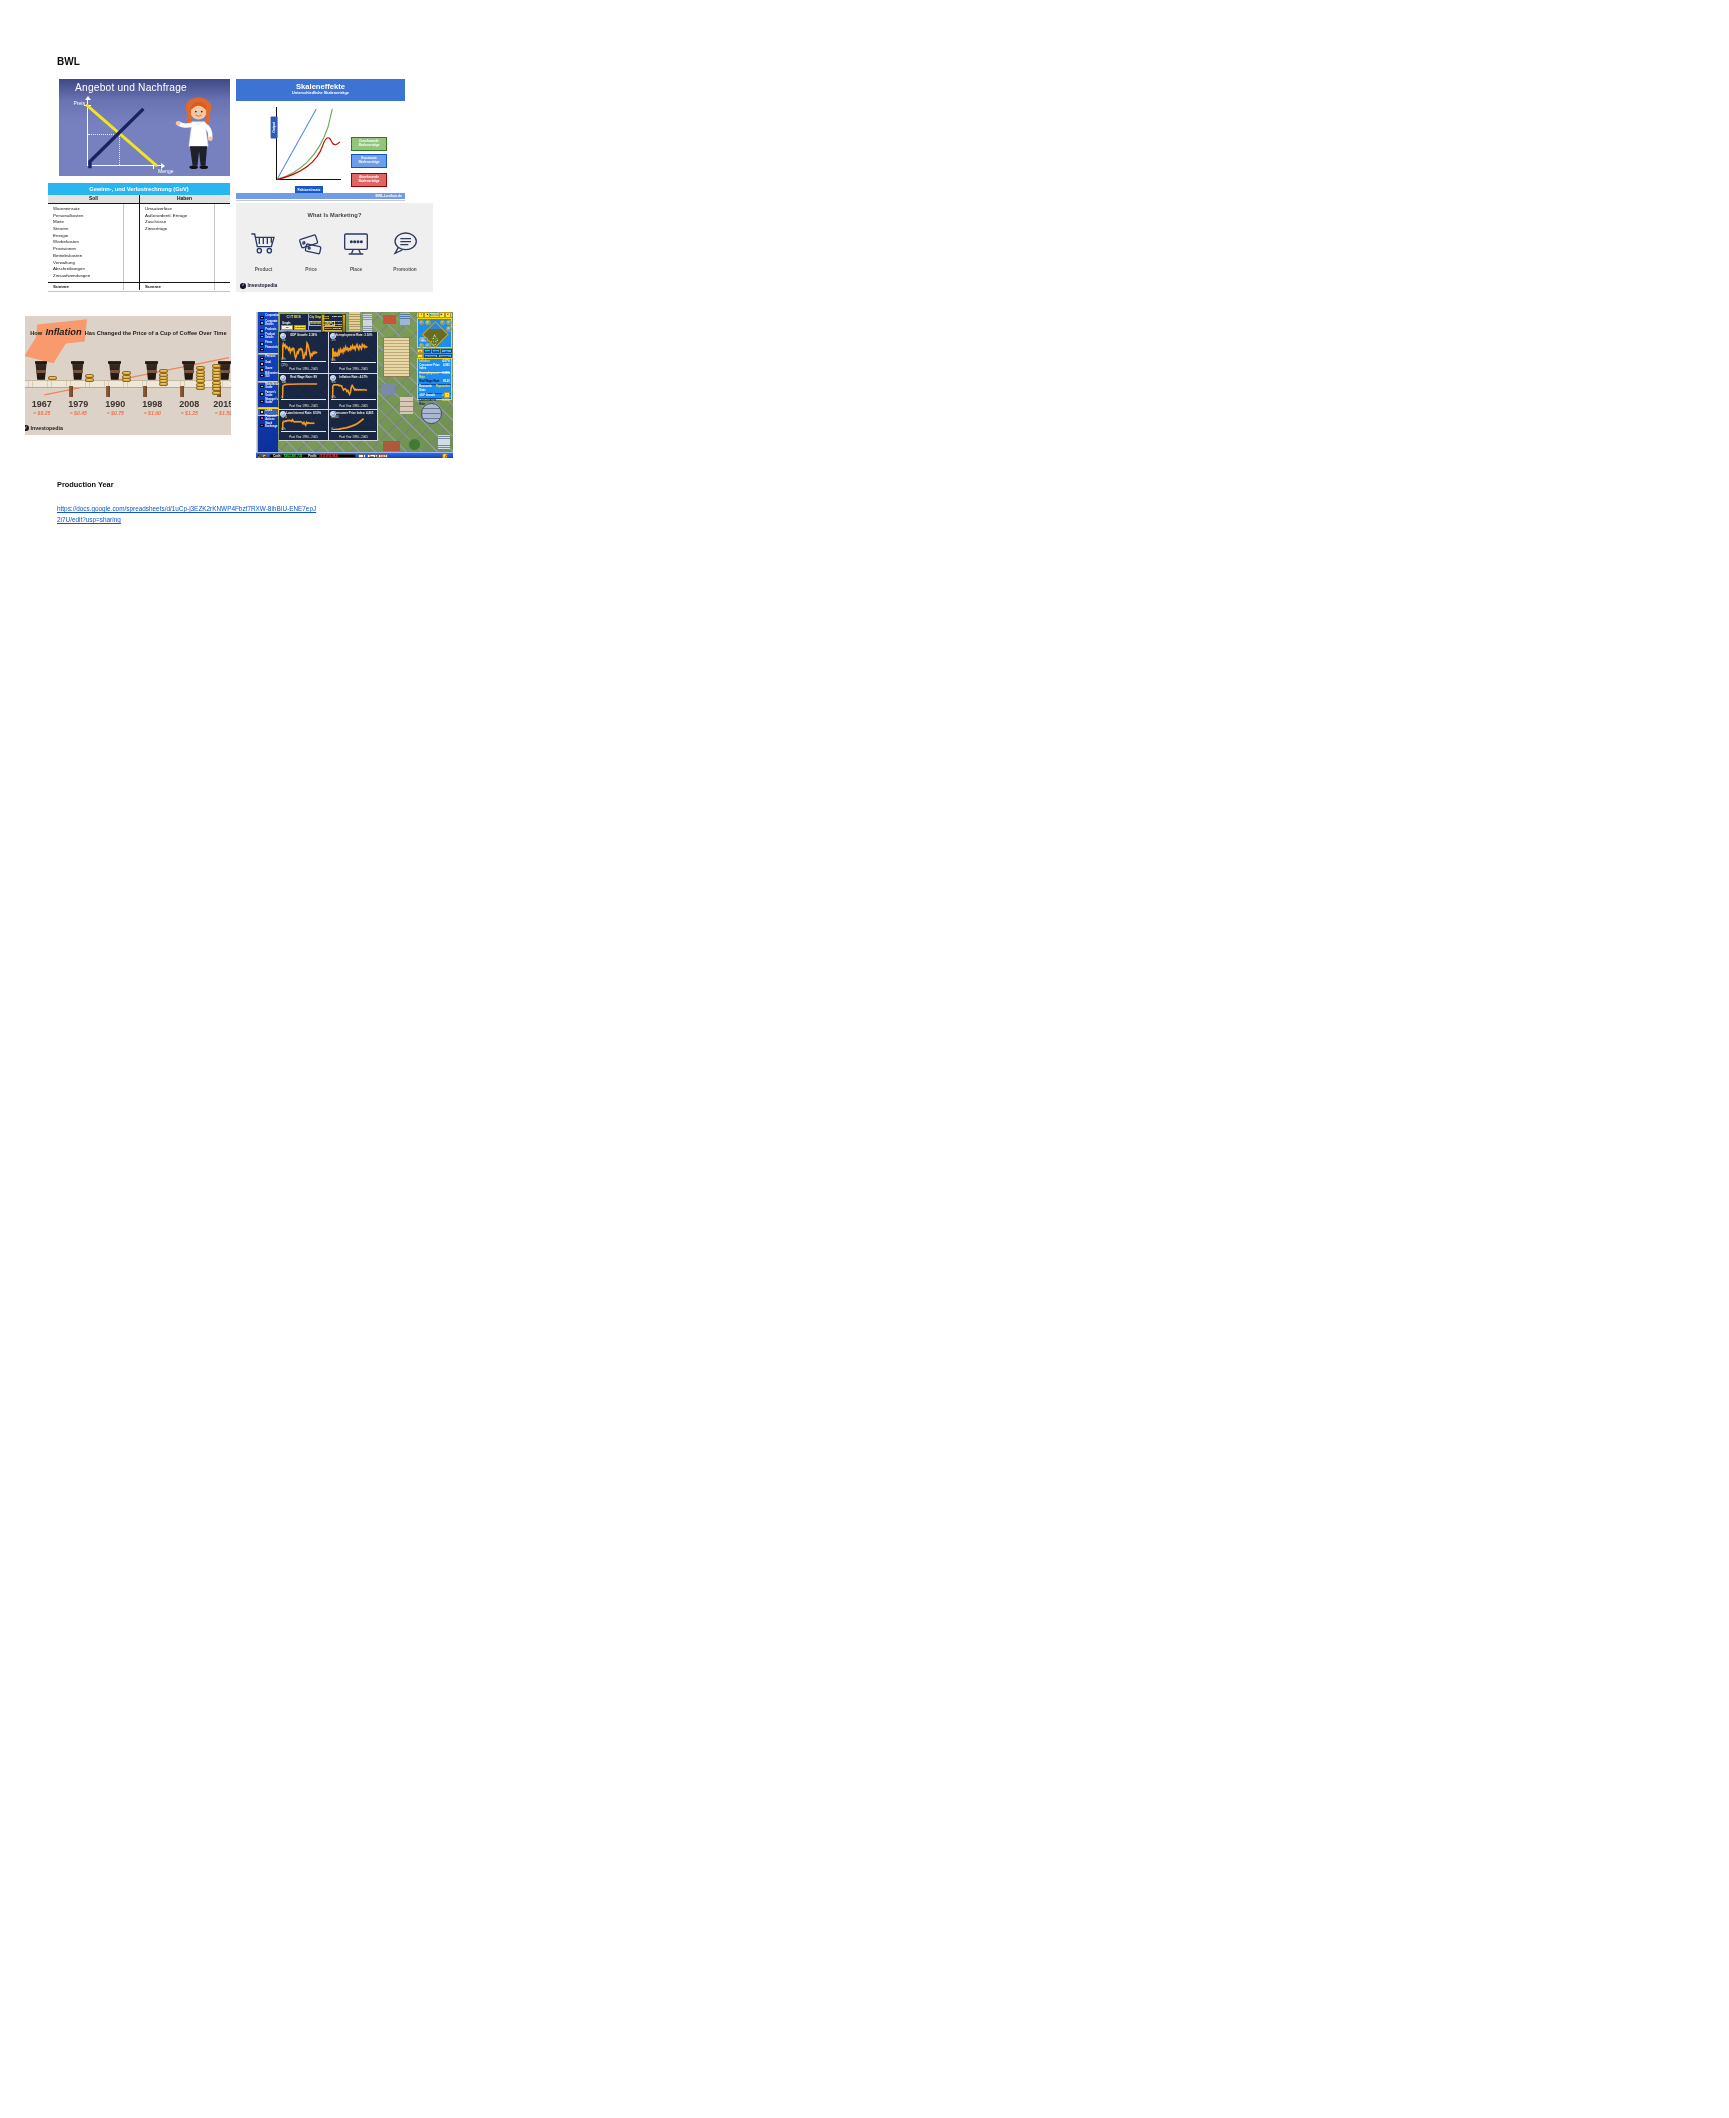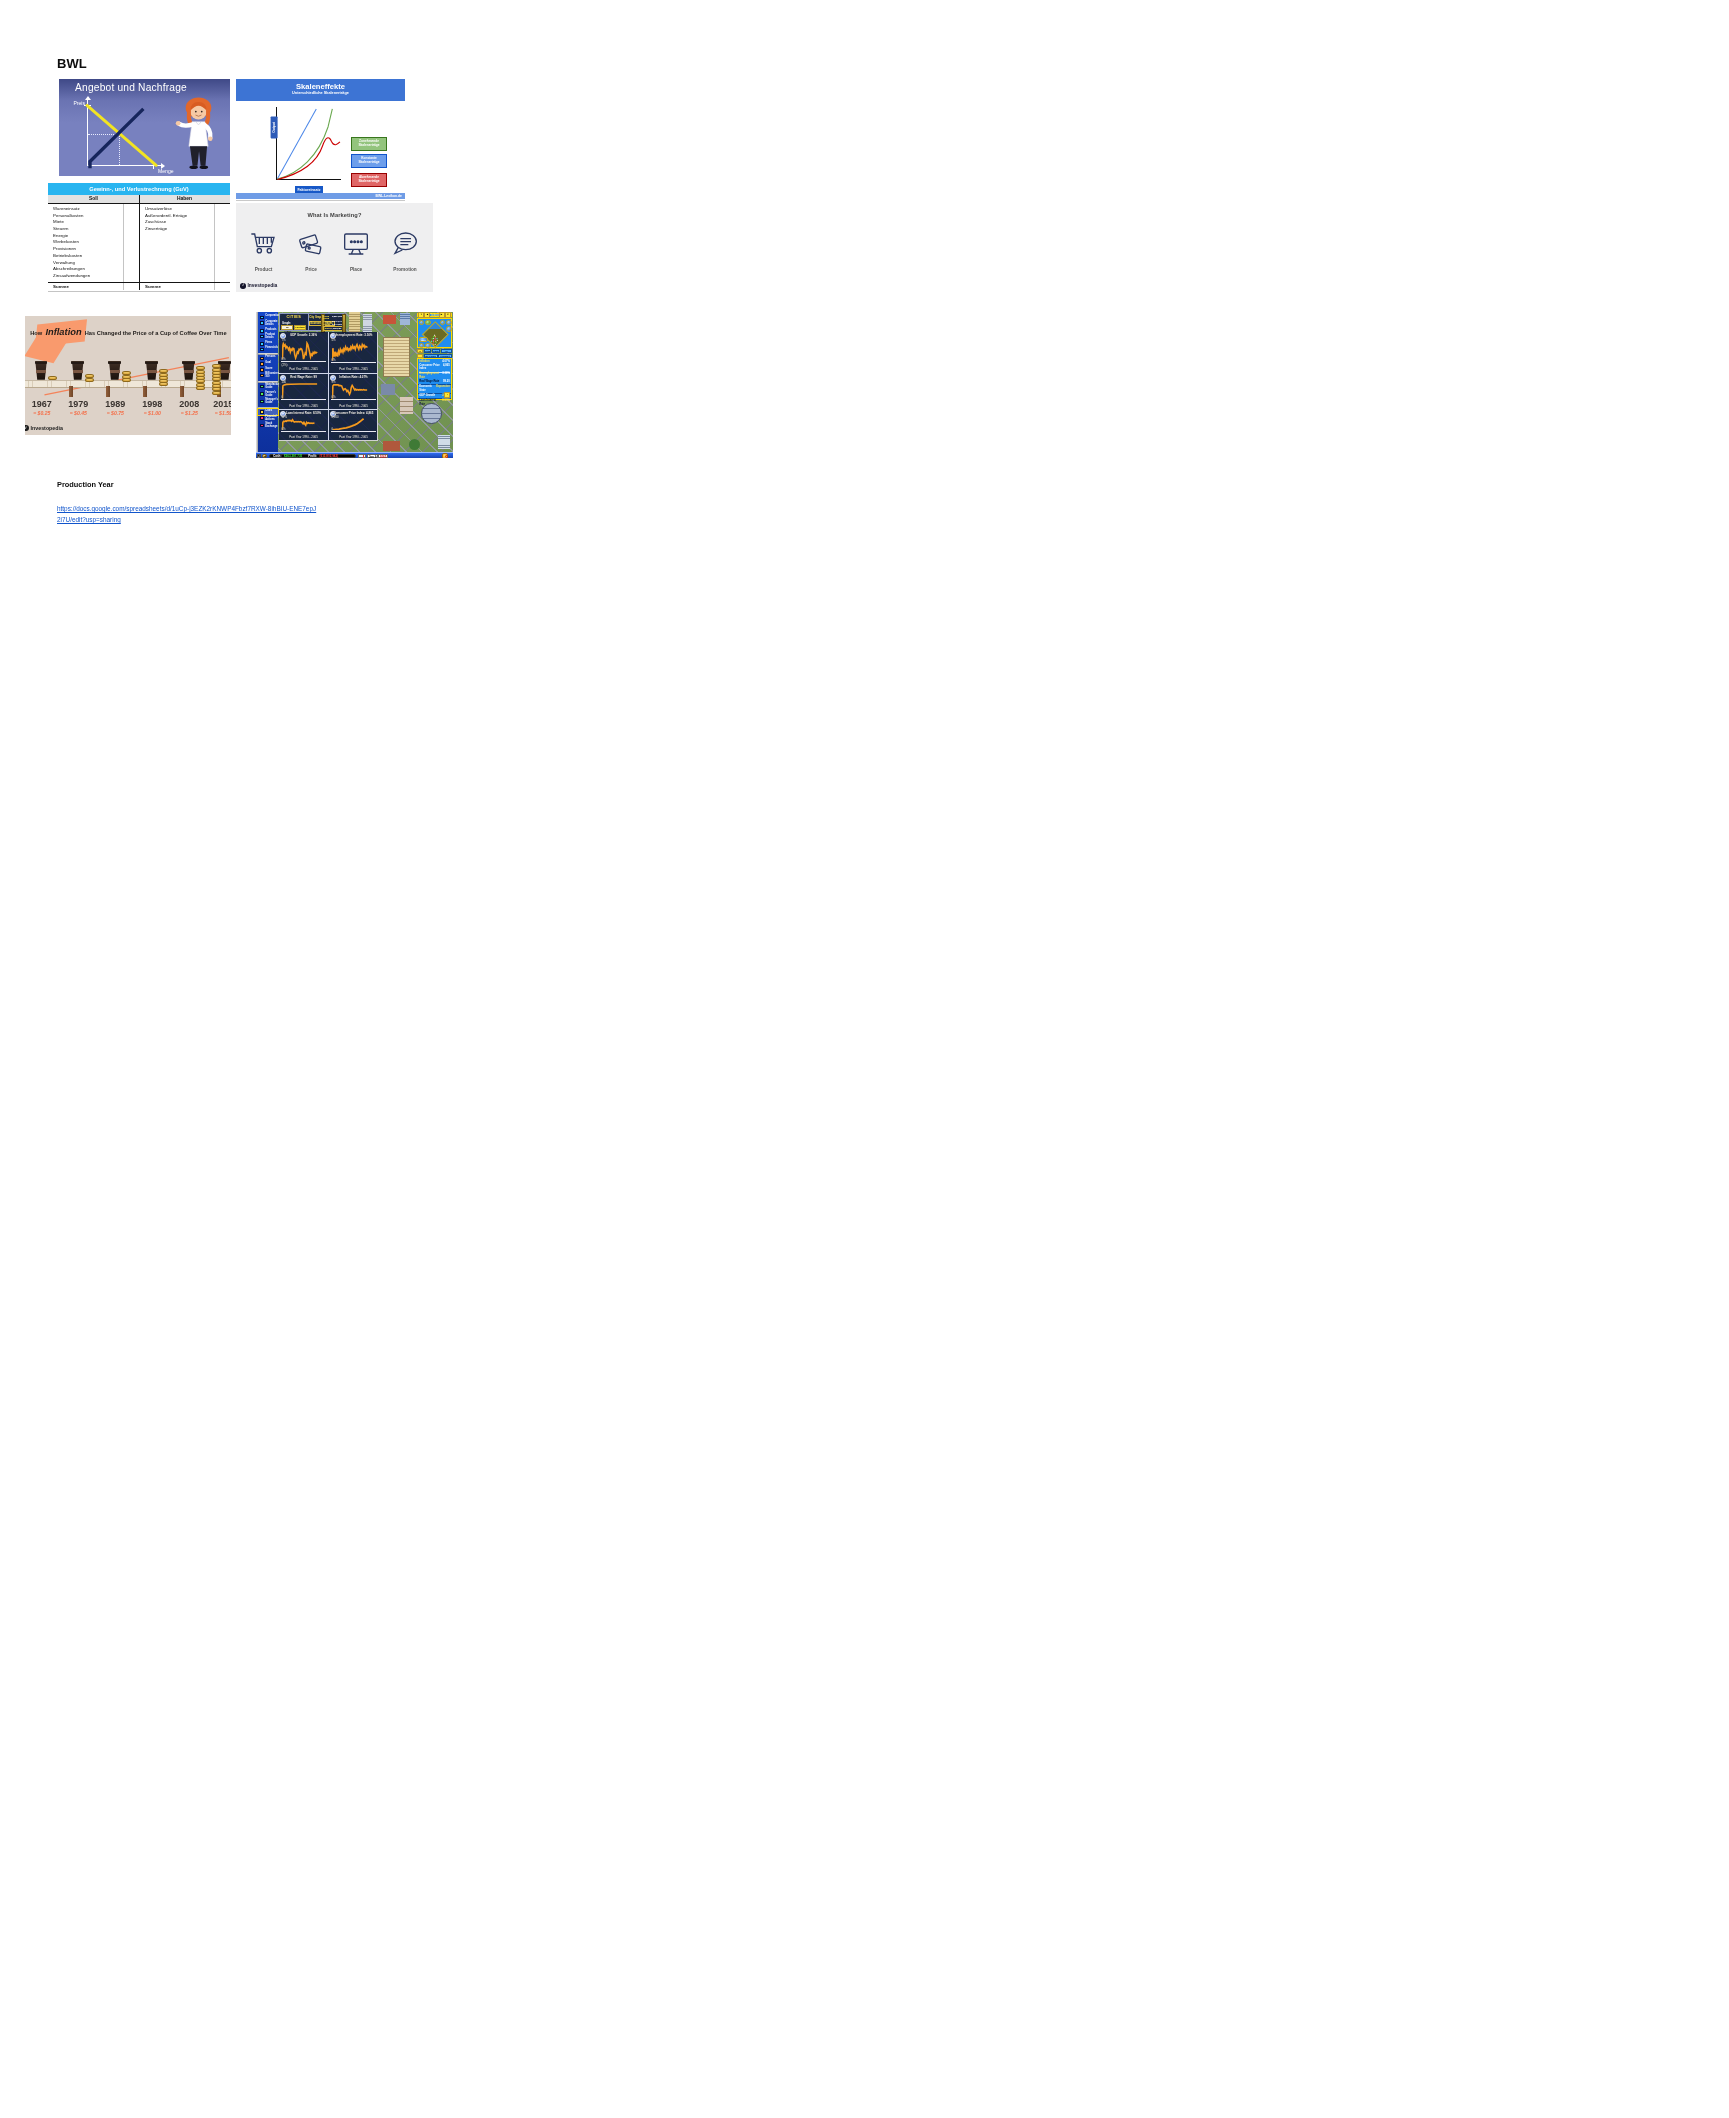--- a/index.html
+++ b/index.html
@@ -1,19 +1,19 @@
 <!DOCTYPE html>
 <html style="font-size:6.8px"><head>
 <meta charset="utf-8">
 <style>
   html,body{margin:0;padding:0;background:#fff;}
   body{font-family:"Liberation Sans", sans-serif;}
   #page{position:relative;width:466px;height:657px;background:#fff;overflow:hidden;}
   .abs{position:absolute;}
-  .doc-h{font-weight:bold;color:#0d0d0d;font-size:13px;}
+  .doc-h{font-weight:bold;color:#0d0d0d;font-size:10px;}
   .doc-link{color:#1155cc;text-decoration:underline;font-size:6.4px;line-height:11px;word-break:break-all;}
 
   
   #fig1{left:59px;top:79px;width:171px;height:97px;background:linear-gradient(180deg,#3f4987 0%,#6a73b2 22%,#7881bf 45%,#7881bf 100%);overflow:hidden;}
   #fig1 .title{left:0;top:2.5px;width:144px;text-align:center;color:#fff;font-size:10.2px;letter-spacing:0.2px;}
   .axis-w{background:#fff;}
   .dotline{border-top:0.8px dotted #e8ecff;}
   .dotline-v{border-left:0.8px dotted #e8ecff;}
 
   
@@ -346,21 +346,21 @@
         <div class="coin"></div>
         <div class="coin"></div>
         <div class="coin"></div>
         <div class="coin"></div>
         <div class="coin"></div>
         <div class="coin"></div>
       </div>
 
     <div class="abs yr" style="left:16.5px;">1967</div>
     <div class="abs yr" style="left:53px;">1979</div>
-    <div class="abs yr" style="left:90px;">1989</div>
+    <div class="abs yr" style="left:90px;">1990</div>
     <div class="abs yr" style="left:127px;">1998</div>
     <div class="abs yr" style="left:164px;">2008</div>
     <div class="abs yr" style="left:198px;">2015</div>
     <div class="abs pr" style="left:16.5px;">= $0.25</div>
     <div class="abs pr" style="left:53px;">= $0.45</div>
     <div class="abs pr" style="left:90px;">= $0.75</div>
     <div class="abs pr" style="left:127px;">= $1.00</div>
     <div class="abs pr" style="left:164px;">= $1.25</div>
     <div class="abs pr" style="left:198px;">= $1.59</div>
     <div class="abs brand">

